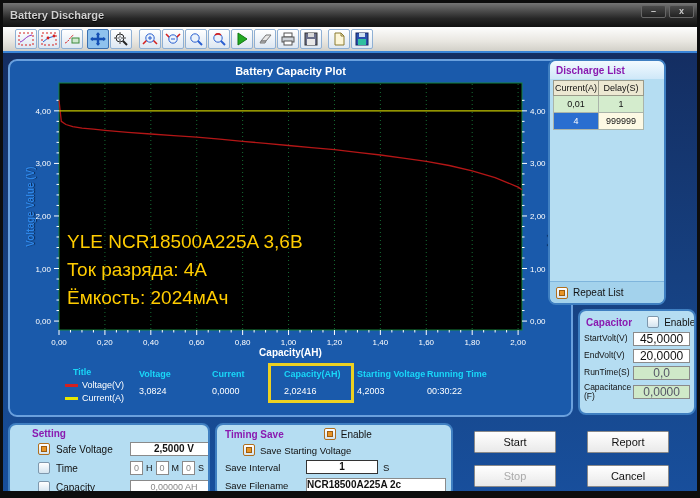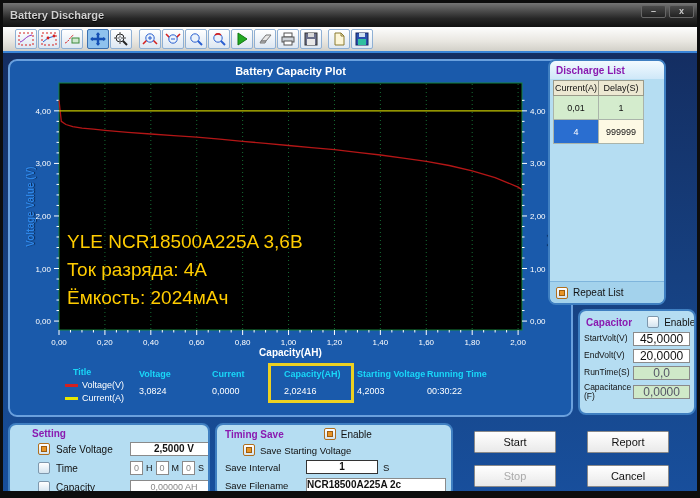--- a/index.html
+++ b/index.html
@@ -48,21 +48,21 @@
   .legend-row{ display:flex; align-items:center; margin-top:3px; color:#fff; }
   .legend-dash{ width:13px; height:3px; margin-right:4px; }
   .cap-highlight{ position:absolute; left:258px; top:2px; width:86px; height:40px;
     border:3px solid #ecd122; }
   
   .discharge-panel{ left:545px; top:6px; width:118px; height:246px; }
   .dl-title{ padding:4px 0 3px 6px; background:linear-gradient(#f2faff,#cfe8f8); }
   .dl-table{ margin:1px 3px; border-collapse:collapse; font-size:9px; }
   .dl-table th{ width:45px; height:15px; background:#ece8d2; border:1px solid #9a9a8a;
     font-weight:normal; color:#111; }
-  .dl-table td{ width:45px; height:24px; border:1px solid #aab4aa; text-align:center; color:#111; }
+  .dl-table td{ width:45px; height:17px; border:1px solid #aab4aa; text-align:center; color:#111; }
   .row-green td{ background:#d4eccd; }
   .cell-sel{ background:#2a6ed0; color:#fff !important; }
   .cell-cream{ background:#fdf9e4; }
   .repeat-row{ position:absolute; left:0; bottom:0; width:100%; height:22px; background:#a3d2ec;
     border-top:1px solid #7fb5dc; display:flex; align-items:center; padding-left:6px; gap:5px; }
   .repeat-row span{ font-size:10px; color:#111; }
   
   .cb{ width:12px; height:12px; border:1px solid #7e97ac; border-radius:2px;
     background:linear-gradient(#ffffff,#d4e4f0); flex:0 0 auto; position:relative; }
   .cb.checked{ border-color:#b06f1e; }

